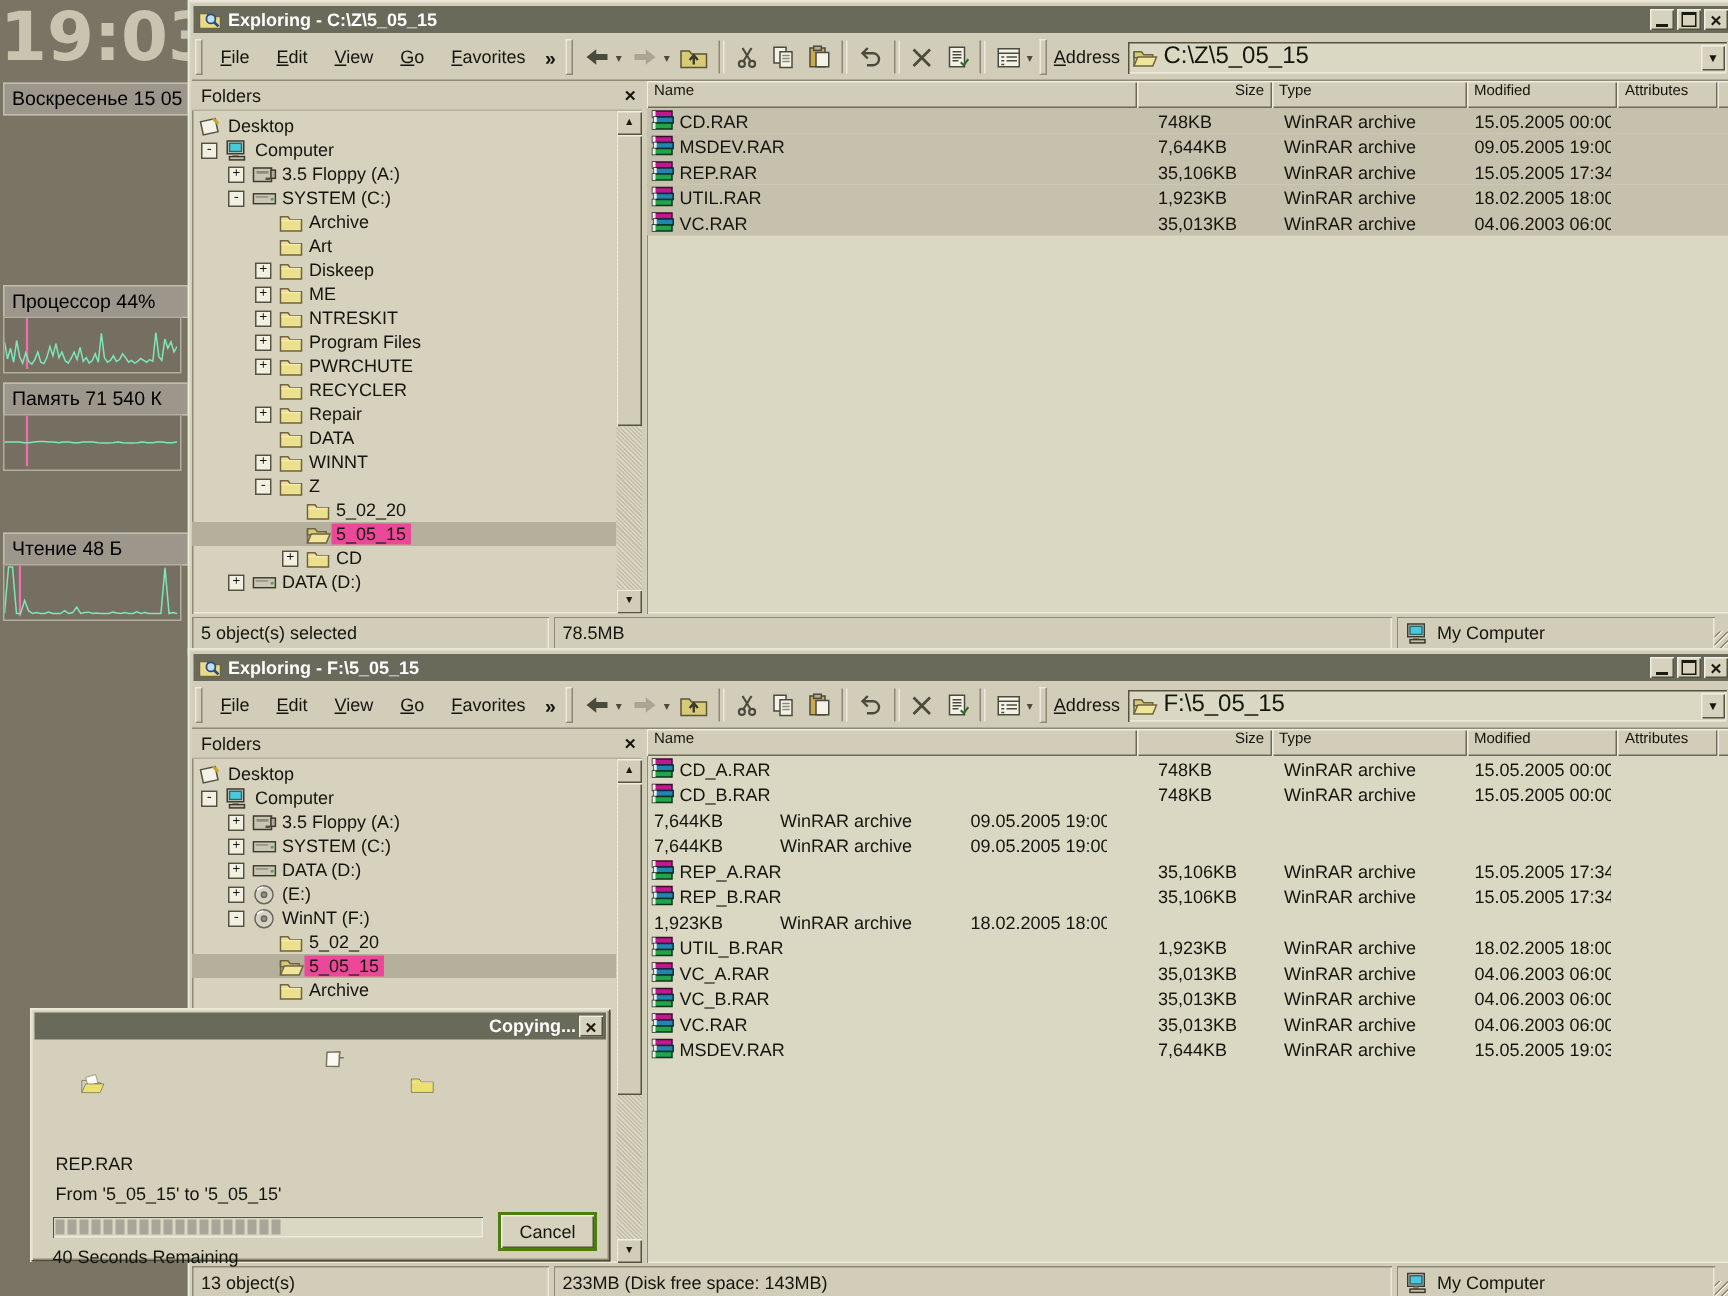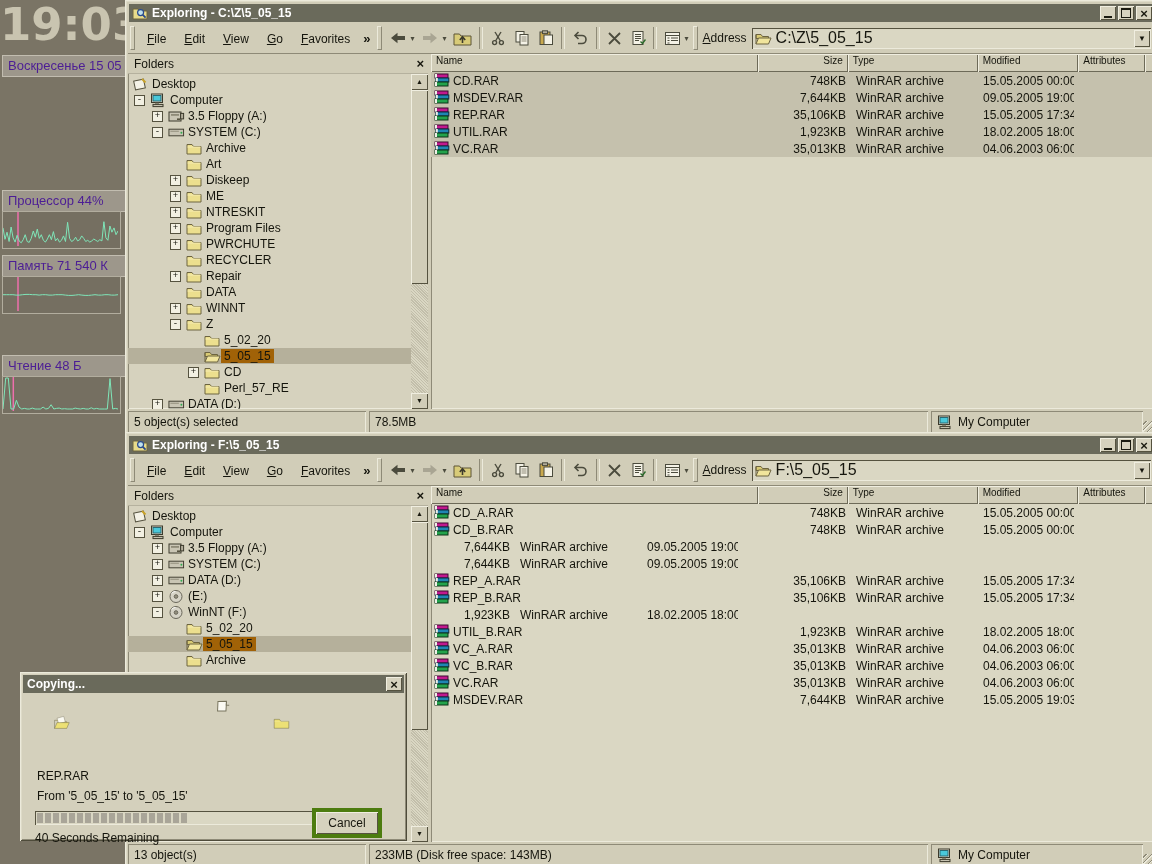--- a/index.html
+++ b/index.html
@@ -8,21 +8,21 @@
     background:#7a7465;
     font-family:"Liberation Sans",sans-serif;
     color:#15150d;
     -webkit-font-smoothing:none;
   }
   
   .clock{position:absolute;left:0;top:0;width:126px;text-align:center;
     font-family:"DejaVu Sans",sans-serif;font-weight:800;font-size:45px;line-height:50px;
     color:#c9c4b0;letter-spacing:0px;}
   .sw-header{position:absolute;left:2px;width:117px;height:20px;background:#9d978b;
-    border:1px solid #c2bdb0;color:#4c1d95;font-size:13px;line-height:19px;padding-left:5px;
+    border:1px solid #c2bdb0;color:#000000;font-size:13px;line-height:19px;padding-left:5px;
     white-space:nowrap;overflow:hidden;}
   .sw-graph{position:absolute;left:2px;width:117px;height:36px;border:1px solid #b2ad9e;background:#756f61;}
   .sw-graph svg{display:block}
   
   .window{position:absolute;background:#d1cdb8;padding:3px;
     box-shadow:inset 1px 1px 0 #eceadb,inset -1px -1px 0 #4e4b3a,inset 2px 2px 0 #dedbc8,inset -2px -2px 0 #8e8a77;}
   .titlebar{height:18px;background:#6a6a5b;display:flex;align-items:center;padding:0 2px;margin:1px;}
   .title-icon{width:16px;height:15px;margin:0 3px 0 1px;flex:0 0 auto;}
   .title-text{color:#ffffff;font-weight:bold;font-size:12px;white-space:nowrap;flex:1;overflow:hidden;}
   .cap-btn{width:16px;height:14px;background:#d6d2be;margin-left:2px;flex:0 0 auto;
@@ -53,21 +53,21 @@
   .content{display:flex;}
   .tree-panel{width:300px;flex:0 0 auto;background:#d6d2be;display:flex;flex-direction:column;
     box-shadow:inset 1px 1px 0 #8e8a77,inset -1px -1px 0 #eceadb;}
   .folders-head{height:19px;display:flex;align-items:center;padding:0 4px 0 6px;font-size:12px;
     border-bottom:1px solid #b5b19e;background:#d1cdb8;}
   .folders-head .ft{flex:1;}
   .folders-x{font-size:13px;font-weight:bold;line-height:13px;}
   .tree-body{flex:1;display:flex;overflow:hidden;}
   .tree-rows{flex:1;overflow:hidden;padding-top:2px;}
   .tree-row{height:16px;display:flex;align-items:center;font-size:12px;white-space:nowrap;}
-  .tree-row.sel .tlabel{background:#a16207;}
+  .tree-row.sel .tlabel{background:#ec4899;}
   .tree-row.sel{background:#b5b09b;}
   .exp-slot{width:18px;flex:0 0 auto;display:flex;align-items:center;justify-content:flex-start;}
   .expander{width:9px;height:9px;background:#f2f0e2;border:1px solid #55523f;font-size:9px;line-height:8px;
     text-align:center;font-family:"Liberation Mono",monospace;color:#15150d;margin-left:2px;}
   .ticon{width:17px;height:15px;flex:0 0 auto;display:inline-flex;align-items:center;}
   .tlabel{padding:0 3px;}
   .vscroll{width:17px;flex:0 0 auto;position:relative;
     background:repeating-linear-gradient(45deg,#dad7c3 0 1px,#c2beaa 1px 2px);}
   .sb-btn{position:absolute;left:0;width:17px;height:16px;background:#d1cdb8;text-align:center;font-size:7px;line-height:16px;
     box-shadow:inset 1px 1px 0 #f0eee0,inset -1px -1px 0 #55523f;color:#1a1a10;}
@@ -80,21 +80,21 @@
   .list-head{height:18px;display:flex;flex:0 0 auto;}
   .col{background:#d1cdb8;font-size:10px;padding:1px 5px 0 5px;
     box-shadow:inset 1px 1px 0 #f0eee0,inset -1px -1px 0 #6d6a58;white-space:nowrap;overflow:hidden;}
   .col.right{text-align:right;}
   .c0{width:336px;} .c1{width:84px;} .c2{width:127px;} .c3{width:96px;} .c4{width:60px;} .cf{flex:1;}
   .file-row{height:17px;display:flex;align-items:center;font-size:12px;}
   .file-row.sel{background:#c5c1ad;}
   .cell{white-space:nowrap;overflow:hidden;padding:0 5px;flex:0 0 auto;}
   .cell.name{width:336px;display:flex;align-items:center;padding:0;box-sizing:border-box;}
   .cell.name .ticon{margin:0 2px 0 3px;}
-  .cell.size{width:84px;text-align:right;box-sizing:border-box;}
+  .cell.size{width:84px;box-sizing:border-box;}
   .cell.type{width:127px;box-sizing:border-box;}
   .cell.mod{width:96px;box-sizing:border-box;padding-right:0;}
   
   .statusbar{height:22px;display:flex;align-items:stretch;padding-top:2px;}
   .sp{box-shadow:inset 1px 1px 0 #8e8a77,inset -1px -1px 0 #eceadb;font-size:12px;display:flex;align-items:center;
     padding:0 6px;margin-right:3px;white-space:nowrap;overflow:hidden;}
   .sp0{width:226px;flex:0 0 auto;} .sp1{flex:1;} .sp2{width:200px;flex:0 0 auto;margin-right:0;}
   .sp2 .ticon{margin-right:4px;}
   .resize-grip{width:12px;flex:0 0 auto;align-self:flex-end;height:12px;
     background:repeating-linear-gradient(135deg,transparent 0 2px,#8e8a77 2px 3px,#eceadb 3px 4px);}
@@ -105,23 +105,23 @@
   .dlg-body{position:relative;height:134px;font-size:12px;}
   .dlg-anim{position:absolute;left:10px;top:14px;width:290px;height:52px;}
   .dlg-anim .fsrc{position:absolute;left:20px;top:8px;}
   .dlg-anim .fpage{position:absolute;left:180px;top:-6px;transform:rotate(18deg);}
   .dlg-anim .fdst{position:absolute;left:240px;top:8px;}
   .dlg-file{position:absolute;left:14px;top:76px;}
   .dlg-fromto{position:absolute;left:14px;top:96px;}
   .progress{position:absolute;left:12px;top:118px;width:285px;height:14px;background:#dad7c3;
     box-shadow:inset 1px 1px 0 #55523f,inset -1px -1px 0 #eceadb;display:flex;align-items:center;padding-left:2px;}
   .pseg{width:6px;height:10px;background:#a9a598;margin-right:2px;flex:0 0 auto;}
-  .dlg-cancel{position:absolute;right:22px;top:115px;width:62px;height:22px;background:#d6d2be;font-size:12px;
+  .dlg-cancel{position:absolute;right:6px;top:115px;width:62px;height:22px;background:#d6d2be;font-size:12px;
     display:flex;align-items:center;justify-content:center;
-    border:4px solid #4d7c0f;box-shadow:inset 1px 1px 0 #f0eee0,inset -1px -1px 0 #55523f;}
+    border:2px solid #4d7c0f;box-shadow:inset 1px 1px 0 #f0eee0,inset -1px -1px 0 #55523f;}
   .dlg-remaining{position:absolute;left:12px;top:138px;}
   svg{display:block;}
 </style>
 </head>
 <body>
 
 <div class="clock">19:03</div>
 <div class="sw-header" style="top:55px;">Воскресенье 15 05</div>
 
 <div class="sw-header" style="top:190px;">Процессор 44%</div>
@@ -513,31 +513,20 @@
               </span>
               <span class="ticon">
                 <svg width="16" height="13" viewBox="0 0 16 13">
                   <path d="M1 2.5h5l1.5 2H15v7.5H1z" fill="#ecdf8e" stroke="#6d6440"></path>
                   <path d="M1.5 5h13" stroke="#f6ecb2"></path>
                 </svg>
               </span>
               <span class="tlabel">CD</span>
             </div>
             <div class="tree-row">
-              <span style="width:58px;flex:0 0 auto;"></span>
-              <span class="exp-slot"></span>
-              <span class="ticon">
-                <svg width="16" height="13" viewBox="0 0 16 13">
-                  <path d="M1 2.5h5l1.5 2H15v7.5H1z" fill="#ecdf8e" stroke="#6d6440"></path>
-                  <path d="M1.5 5h13" stroke="#f6ecb2"></path>
-                </svg>
-              </span>
-              <span class="tlabel">Perl_57_RE</span>
-            </div>
-            <div class="tree-row">
               <span style="width:22px;flex:0 0 auto;"></span>
               <span class="exp-slot">
                 <span class="expander">+</span>
               </span>
               <span class="ticon">
                 <svg width="18" height="11" viewBox="0 0 18 11">
                   <rect x="1" y="2" width="15.5" height="7" fill="#c9c5b4" stroke="#3c3a2c"></rect>
                   <rect x="2.5" y="3.6" width="9" height="1.2" fill="#9a9684"></rect>
                   <circle cx="14.2" cy="5.8" r="1" fill="#2fae4e"></circle>
                 </svg>
@@ -1157,21 +1146,21 @@
           </svg>
         </span>
         <span>My Computer</span>
       </div>
       <div class="resize-grip"></div>
     </div>
 </div>
 
 <div class="dialog">
   <div class="titlebar">
-    <span class="title-text" style="margin-left:2px;">Copying...</span>
+    <span class="title-text" style="margin-left:2px;text-align:right;">Copying...</span>
     <span class="cap-btn closeb">×</span>
   </div>
   <div class="dlg-body">
     <div class="dlg-anim">
       <span class="fsrc ticon">
           <svg width="44" height="36" viewBox="0 0 44 36">
             <path d="M4 11h13l3.5 4H36v5" fill="#d9cb74" stroke="#555136"></path>
             <rect x="12" y="3" width="18" height="15" transform="rotate(-16 21 10)" fill="#fbfaf2" stroke="#77735c"></rect>
             <path d="M4 32V11" stroke="#555136"></path>
             <path d="M4 32l6.5-15H42l-6.5 15z" fill="#ece075" stroke="#555136"></path>

